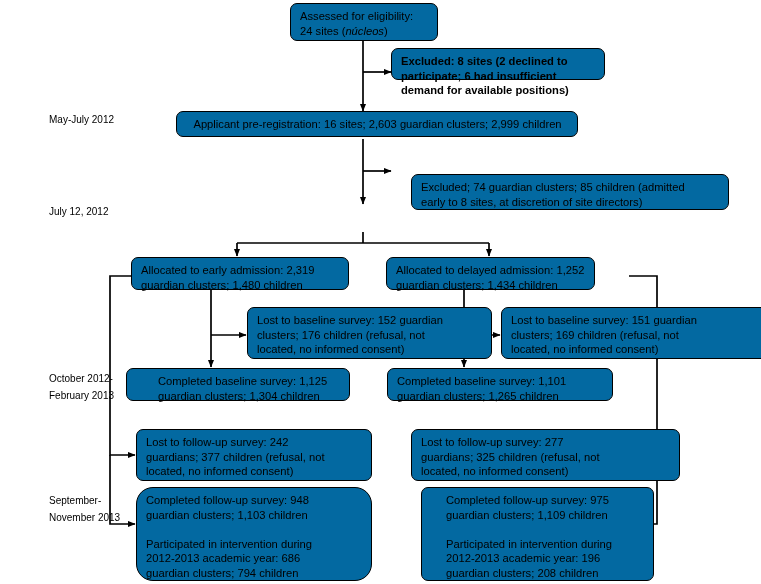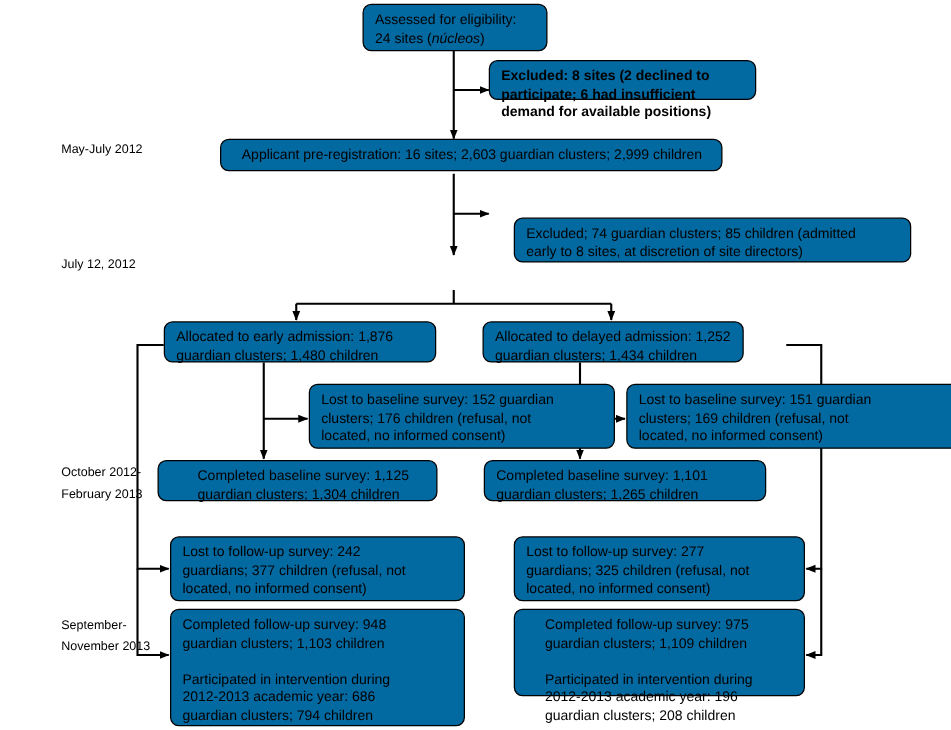--- a/index.html
+++ b/index.html
@@ -103,21 +103,21 @@
   <div class="node" style="left:391px; top:48px; width:214px; height:32px;font-weight:bold;"><span>Excluded: 8 sites (2 declined to
 participate; 6 had insufficient
 demand for available positions)</span></div>
 
   <div class="node center" style="left:176px; top:111px; width:402px; height:26px;"><span>Applicant pre-registration: 16 sites; 2,603 guardian clusters; 2,999 children</span></div>
 
   <div class="node" style="left:411px; top:150px; width:318px; height:36px;margin-top:24px;"><span>Excluded; 74 guardian clusters; 85 children (admitted
 early to 8 sites, at discretion of site directors)</span></div>
 
 
-  <div class="node" style="left:131px; top:257px; width:218px; height:33px;"><span>Allocated to early admission: 1,876
+  <div class="node" style="left:131px; top:257px; width:218px; height:33px;"><span>Allocated to early admission: 2,319
 guardian clusters; 1,480 children</span></div>
 
   <div class="node" style="left:386px; top:257px; width:209px; height:33px;"><span>Allocated to delayed admission: 1,252
 guardian clusters; 1,434 children</span></div>
 
   <div class="node" style="left:247px; top:307px; width:245px; height:52px;"><span>Lost to baseline survey: 152 guardian
 clusters; 176 children (refusal, not
 located, no informed consent)</span></div>
 
   <div class="node" style="left:501px; top:307px; width:289px; height:52px;"><span>Lost to baseline survey: 151 guardian
@@ -127,31 +127,31 @@
   <div class="node" style="left:126px; top:368px; width:224px; height:33px;padding-left:31px;"><span>Completed baseline survey: 1,125
 guardian clusters; 1,304 children</span></div>
 
   <div class="node" style="left:387px; top:368px; width:226px; height:33px;"><span>Completed baseline survey: 1,101
 guardian clusters; 1,265 children</span></div>
 
   <div class="node" style="left:136px; top:429px; width:236px; height:52px;"><span>Lost to follow-up survey: 242
 guardians; 377 children (refusal, not
 located, no informed consent)</span></div>
 
-  <div class="node" style="left:411px; top:429px; width:233px; height:52px;"><span>Lost to follow-up survey: 277
+  <div class="node" style="left:411px; top:429px; width:269px; height:52px;"><span>Lost to follow-up survey: 277
 guardians; 325 children (refusal, not
 located, no informed consent)</span></div>
 
-  <div class="node" style="left:136px; top:487px; width:236px; height:94px;"><span>Completed follow-up survey: 948
+  <div class="node" style="left:136px; top:487px; width:236px; height:94px;border-radius:17px;"><span>Completed follow-up survey: 948
 guardian clusters; 1,103 children
 
 Participated in intervention during
 2012-2013 academic year: 686
 guardian clusters; 794 children</span></div>
 
-  <div class="node" style="left:411px; top:487px; width:233px; height:70px;padding-left:24px;"><span>Completed follow-up survey: 975
+  <div class="node" style="left:421px; top:487px; width:233px; height:94px;padding-left:24px;"><span>Completed follow-up survey: 975
 guardian clusters; 1,109 children
 
 Participated in intervention during
 2012-2013 academic year: 196
 guardian clusters; 208 children</span></div>
 
 </div>
 
 </body></html>

